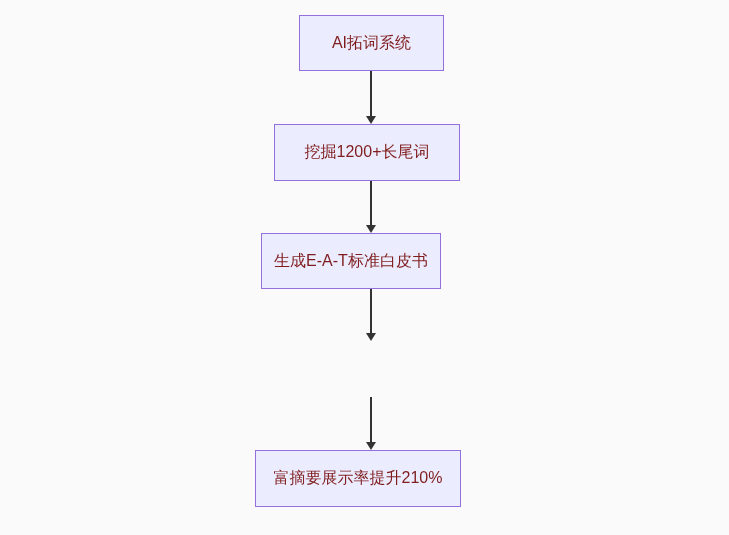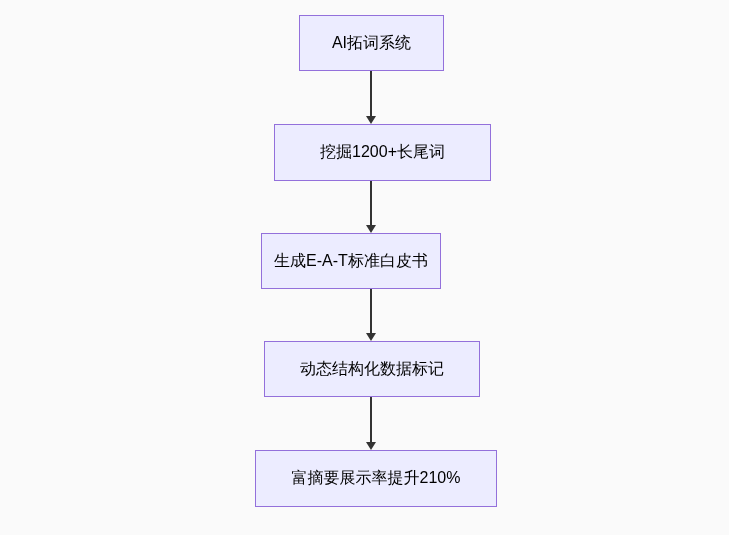--- a/index.html
+++ b/index.html
@@ -10,33 +10,33 @@
   .canvas {
     position: relative;
     width: 729px; height: 535px;
     background: #fafafa;
     overflow: hidden;
   }
   .flow-node {
     position: absolute;
     background: #ececff;
     border: 1px solid #9370db;
-    color: #000000;
+    color: #7f1d1d;
     font-size: 16px;
     display: flex;
     align-items: center;
     justify-content: center;
     text-align: center;
     white-space: nowrap;
   }
   .n1 { left: 299px; top: 15px;  width: 145px; height: 56px; }
-  .n2 { left: 274px; top: 124px; width: 217px; height: 57px; }
+  .n2 { left: 274px; top: 124px; width: 186px; height: 57px; }
   .n3 { left: 261px; top: 233px; width: 180px; height: 56px; }
   .n4 { left: 264px; top: 341px; width: 216px; height: 56px; }
-  .n5 { left: 255px; top: 450px; width: 242px; height: 57px; }
+  .n5 { left: 255px; top: 450px; width: 206px; height: 57px; }
 
   .flow-arrow {
     position: absolute;
     left: 366px;
     width: 10px;
     display: flex;
     flex-direction: column;
     align-items: center;
   }
   .a1 { top: 71px;  height: 53px; }
@@ -80,23 +80,20 @@
 
   <div class="flow-node n3">
     <span>生成E-A-T标准白皮书</span>
   </div>
 
   <div class="flow-arrow a3">
     <div class="arrow-line"></div>
     <div class="arrow-head"></div>
   </div>
 
-  <div class="flow-node n4">
-    <span>动态结构化数据标记</span>
-  </div>
 
   <div class="flow-arrow a4">
     <div class="arrow-line"></div>
     <div class="arrow-head"></div>
   </div>
 
   <div class="flow-node n5">
     <span>富摘要展示率提升210%</span>
   </div>
 

